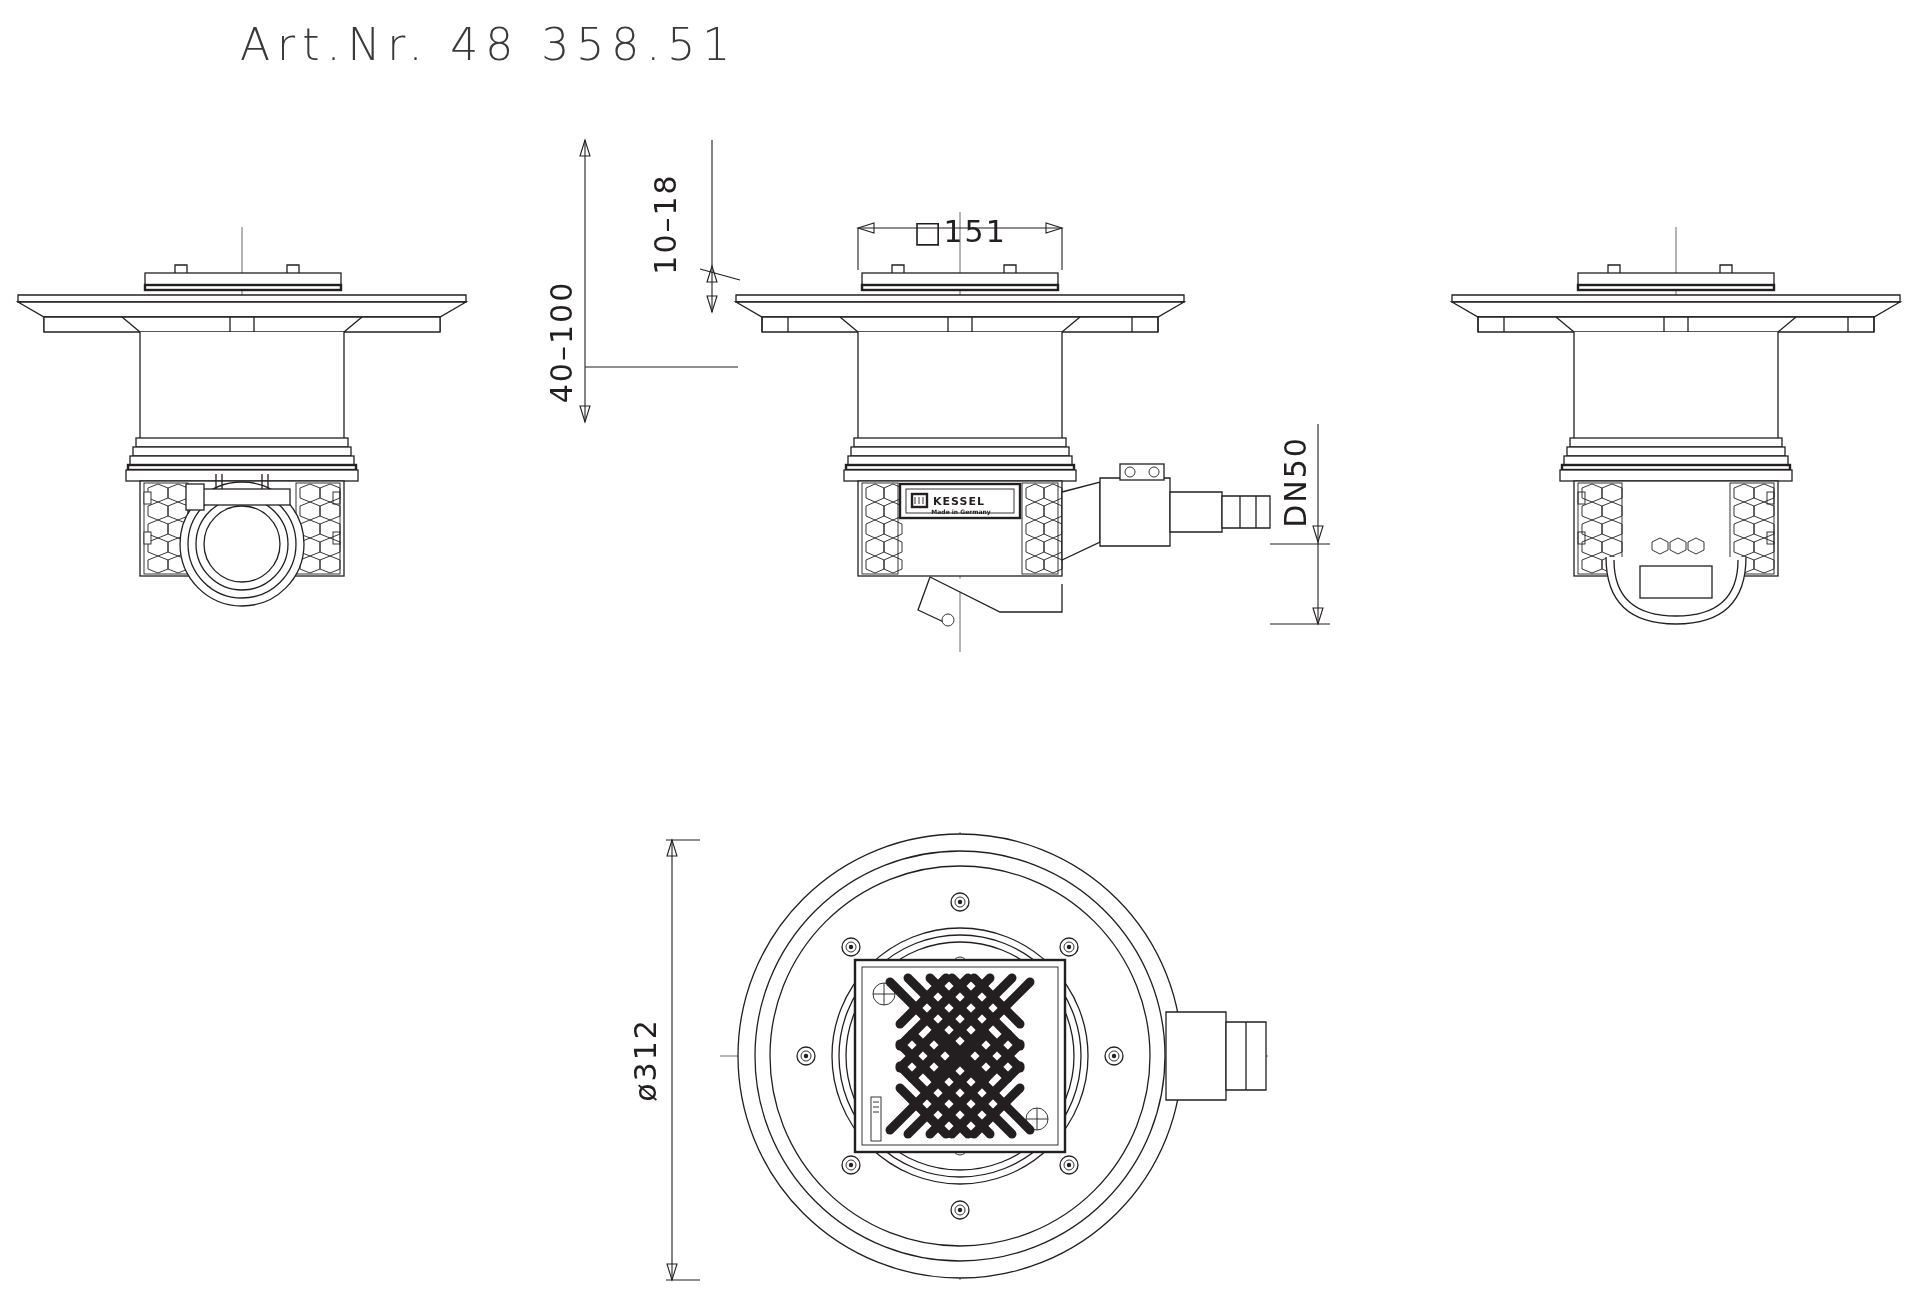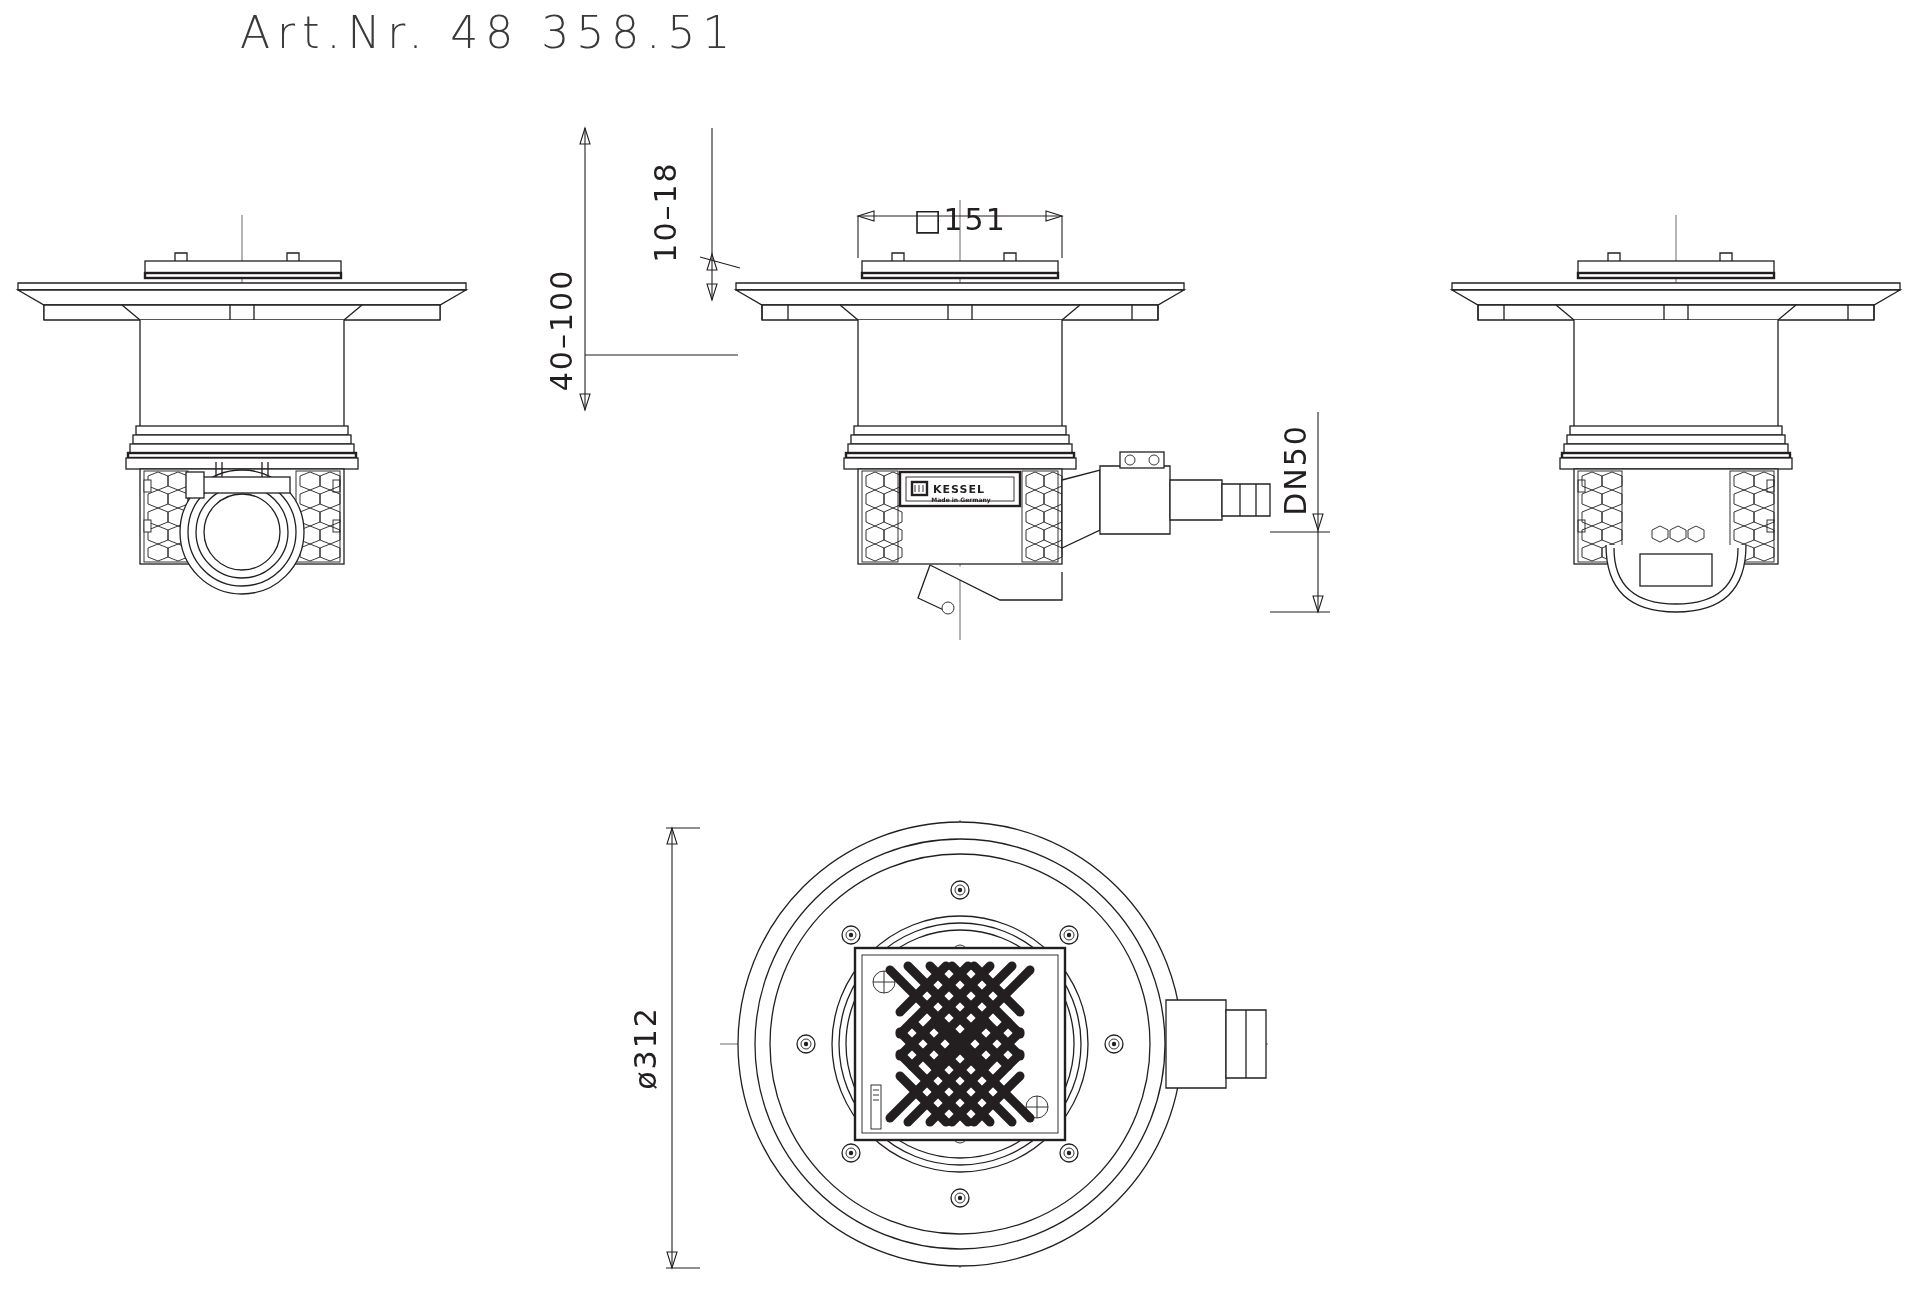--- a/index.html
+++ b/index.html
@@ -1,19 +1,19 @@
 <!DOCTYPE html>
 <html><head>
 <meta charset="utf-8">
 <title>Technical Drawing</title>
 <style>
   html,body{margin:0;padding:0;background:#ffffff;}
   body{width:1920px;height:1297px;position:relative;overflow:hidden;
        font-family:"DejaVu Sans","Liberation Sans",sans-serif;color:#231f20;}
-  #sheet{position:absolute;left:0;top:0;width:1920px;height:983px;}
+  #sheet{position:absolute;left:0;top:12px;width:1920px;height:983px;}
   svg{position:absolute;left:0;top:0;}
   .title-text{font-family:"DejaVu Sans","Liberation Sans",sans-serif;
       font-size:44px;letter-spacing:7px;fill:#3a3a3a;font-weight:300;}
   .dim-text{font-family:"DejaVu Sans","Liberation Sans",sans-serif;
       font-size:30px;fill:#231f20;letter-spacing:2px;}
   .brand-text{font-family:"DejaVu Sans","Liberation Sans",sans-serif;
       font-size:11px;fill:#231f20;font-weight:bold;letter-spacing:1px;}
   .brand-sub{font-family:"DejaVu Sans","Liberation Sans",sans-serif;
       font-size:6px;fill:#231f20;font-weight:bold;}
   .ln{fill:none;stroke:#231f20;stroke-width:1.3;}

